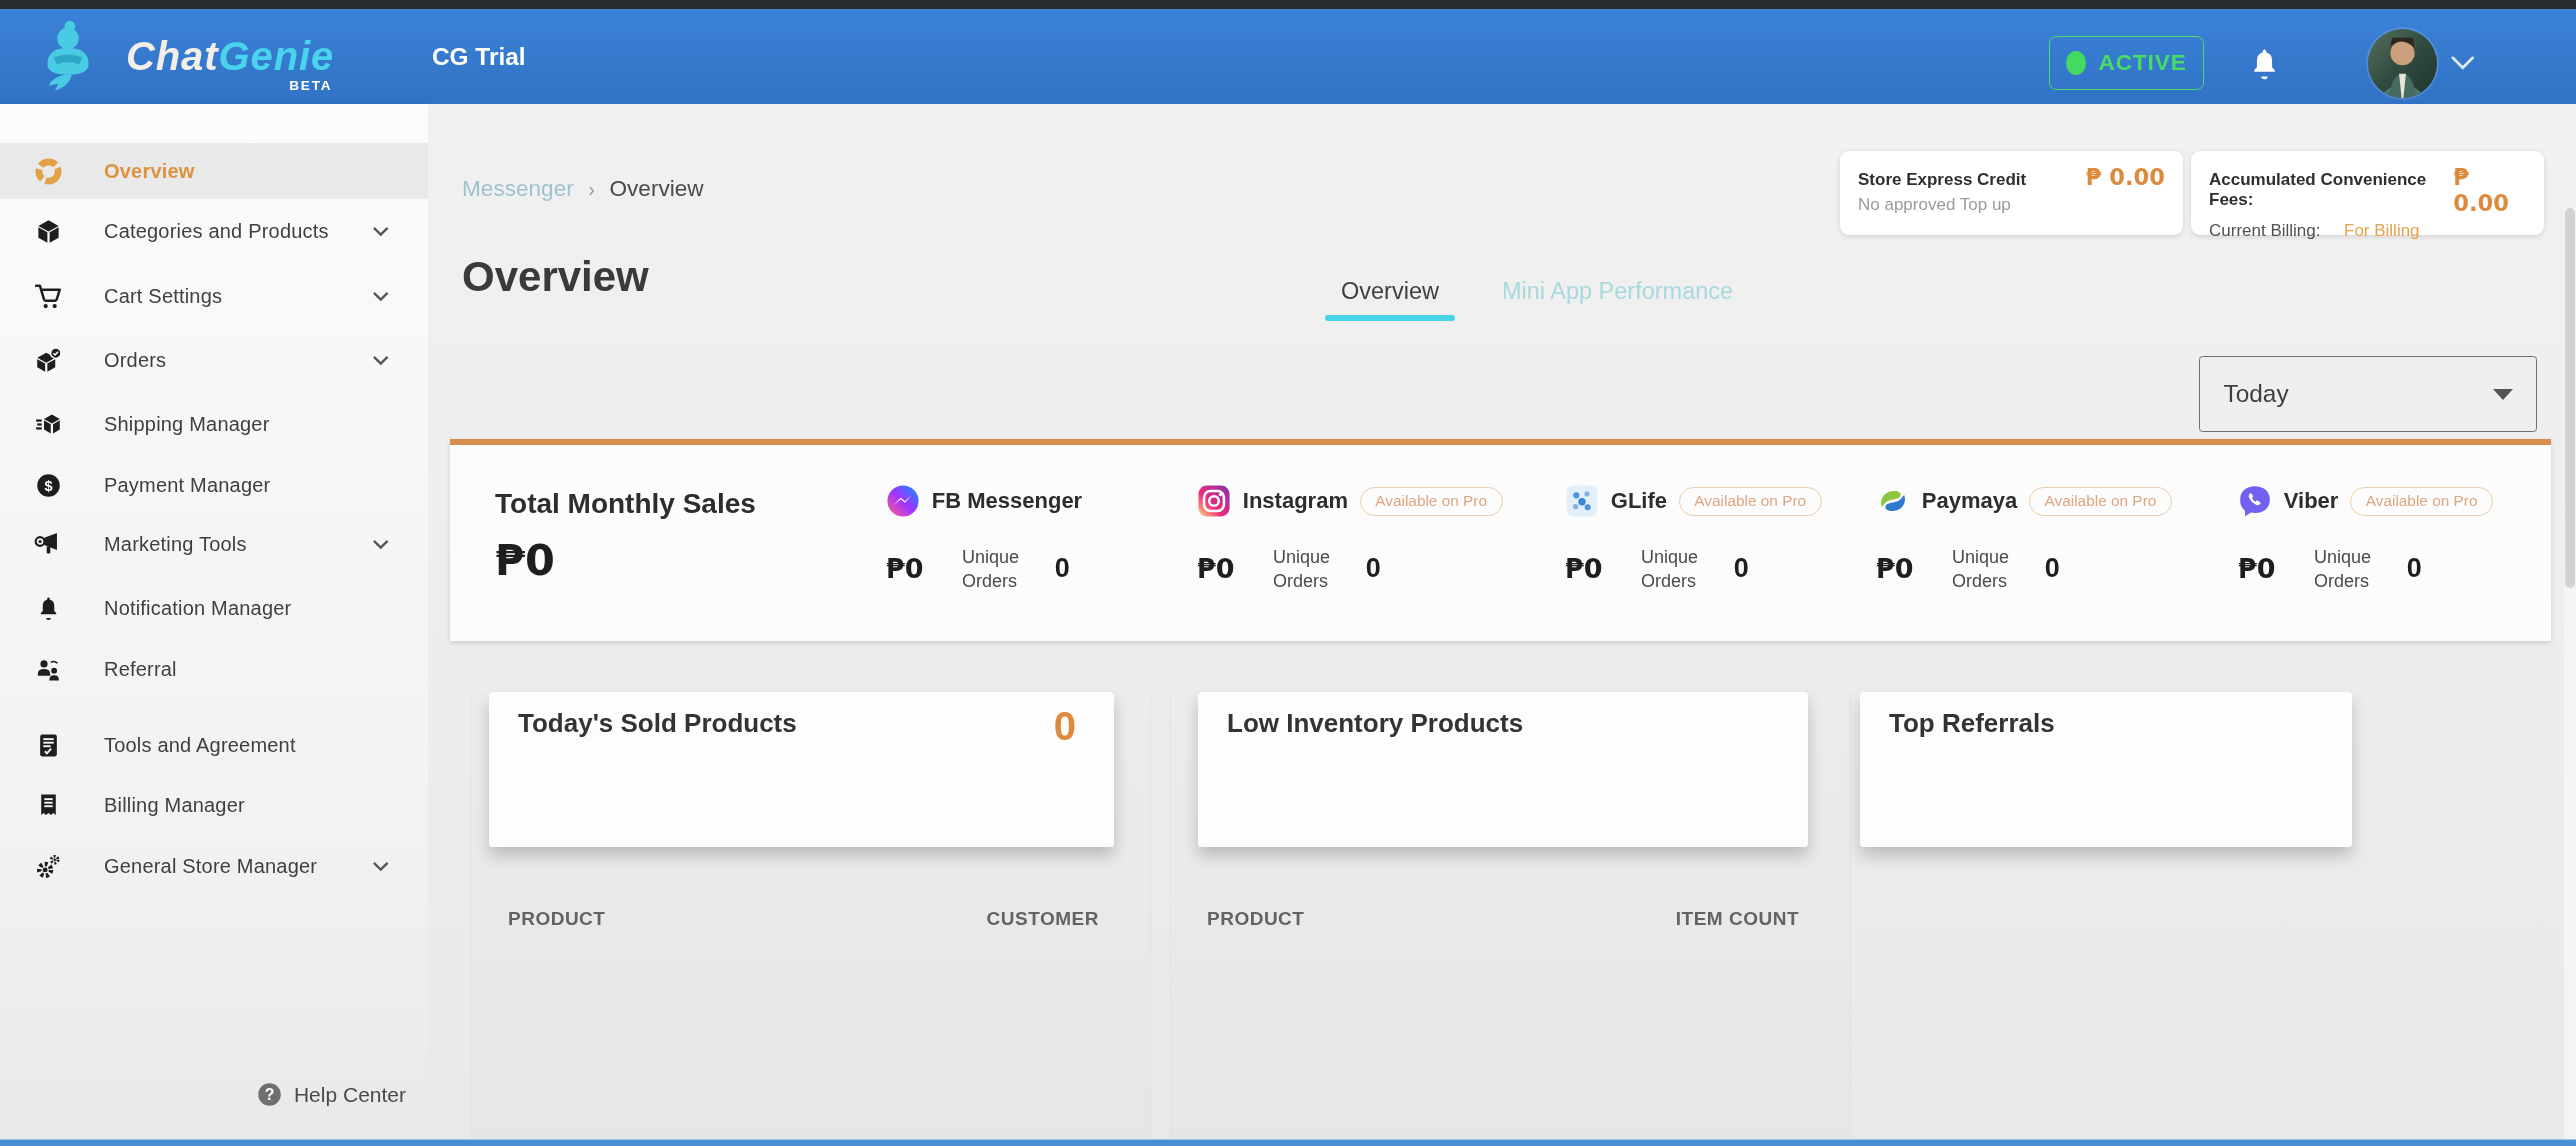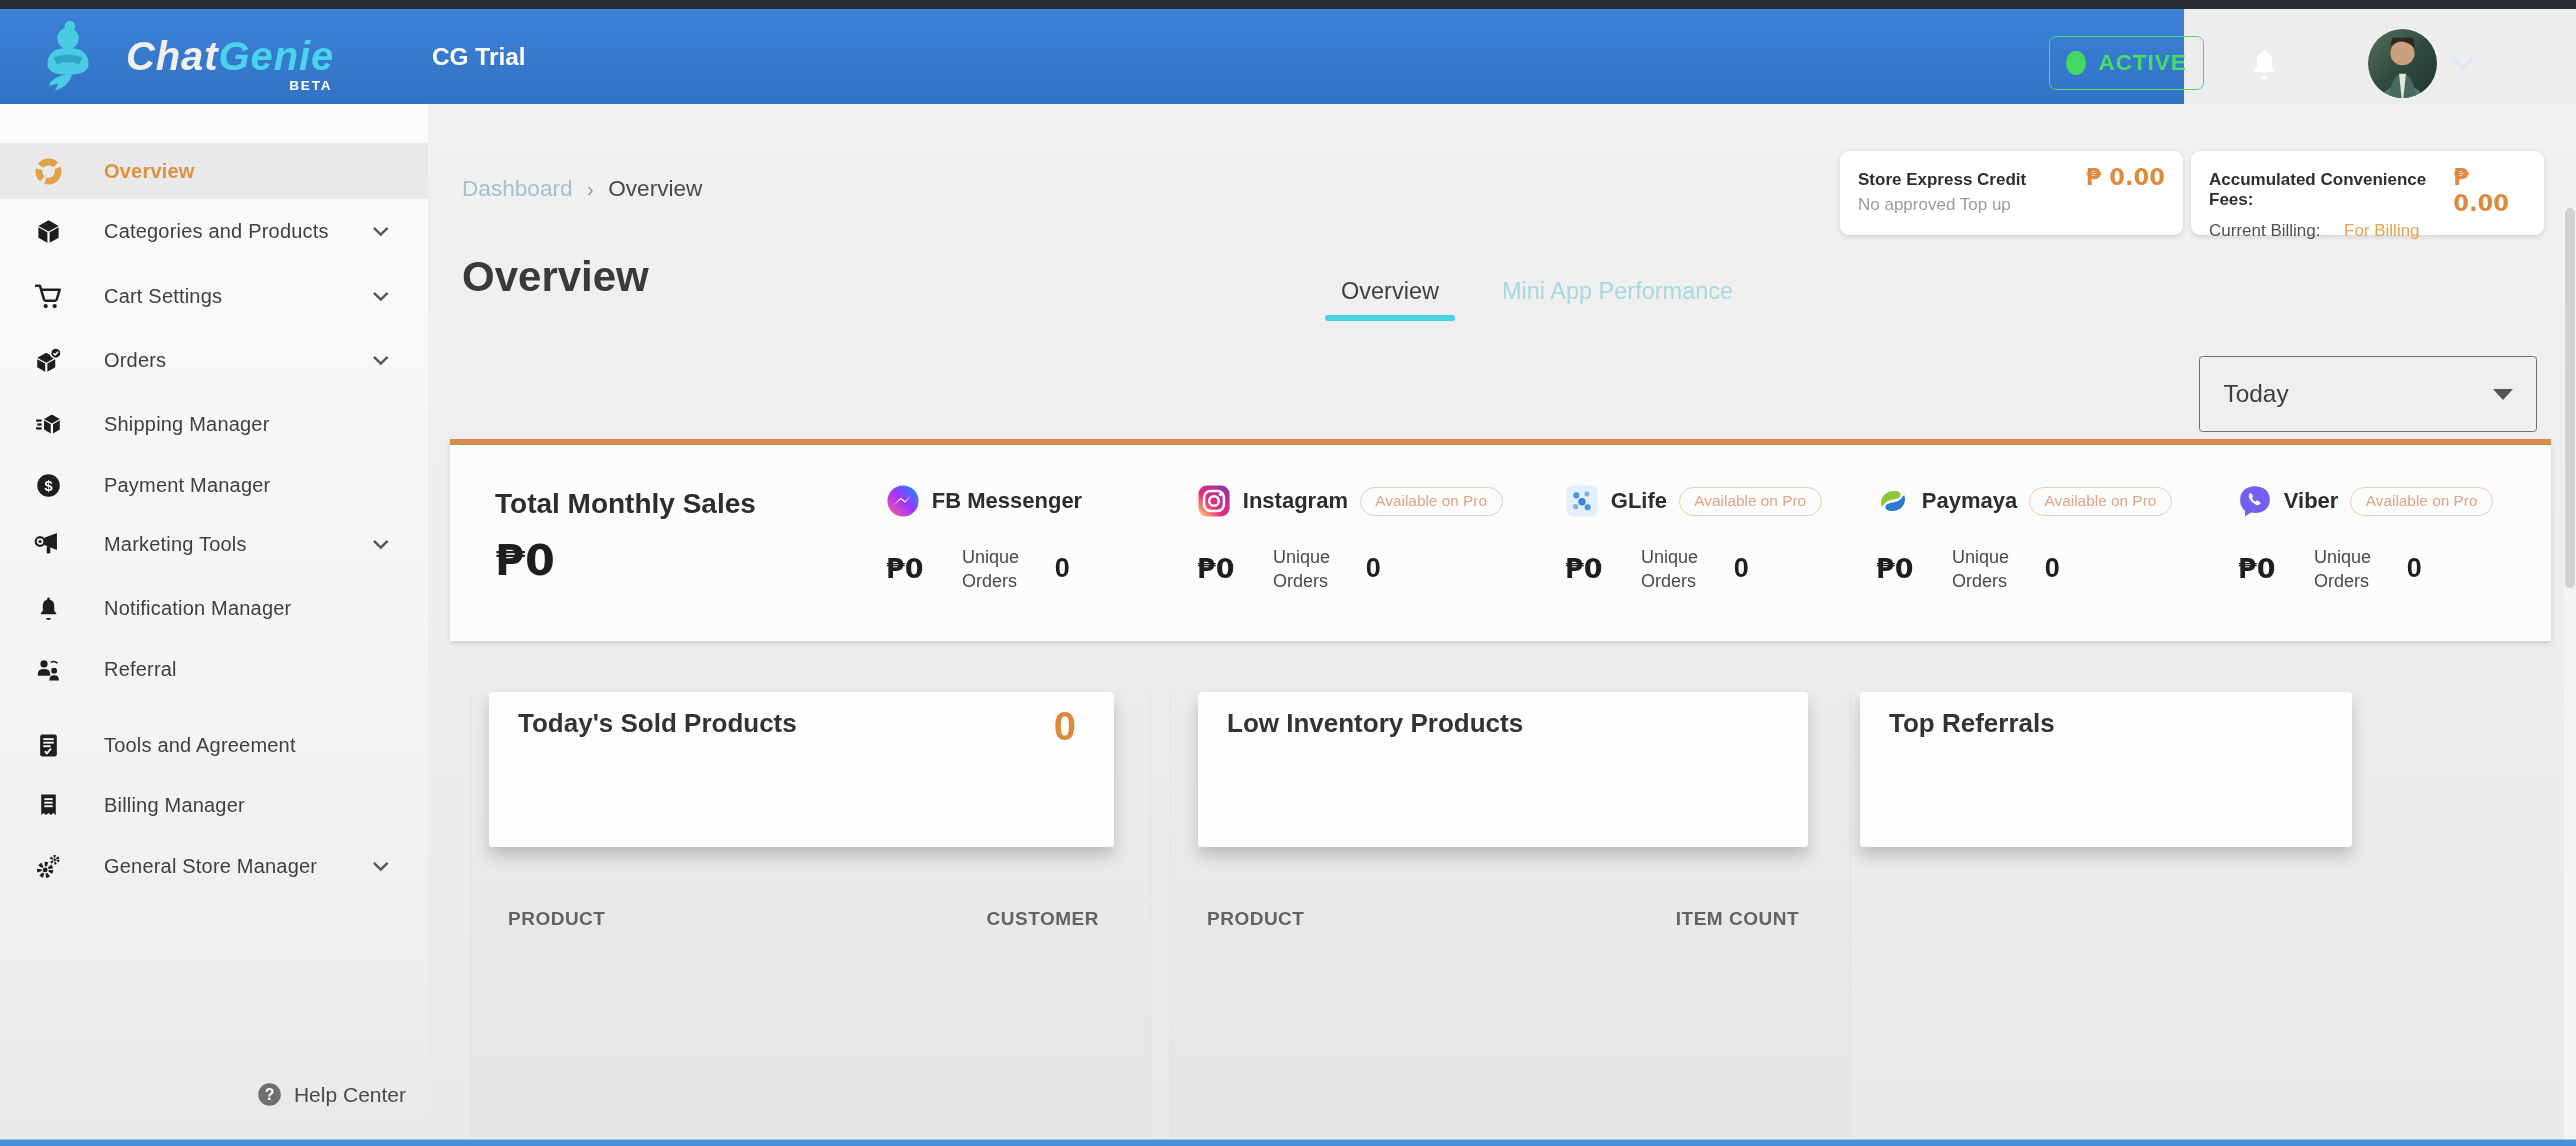--- a/index.html
+++ b/index.html
@@ -2,21 +2,21 @@
 <html style="font-size:14.5px"><head>
 <meta charset="utf-8">
 <style>
   * { margin:0; padding:0; box-sizing:border-box; }
   html,body { width:2576px; height:1146px; overflow:hidden;
     font-family:"Liberation Sans","DejaVu Sans",sans-serif; background:#ededed; }
   .stage { position:relative; width:2576px; height:1146px; }
 
   
   .top-strip { position:absolute; left:0; top:0; width:2576px; height:9px; background:#272c31; }
-  .topbar { position:absolute; left:0; top:9px; width:2184px; height:95px;
+  .topbar { position:absolute; left:0; top:9px; width:2576px; height:95px;
     background:linear-gradient(180deg,#3b82d8 0%,#3172c4 100%); }
   .logo-wrap { position:absolute; left:30px; top:9px; display:flex; align-items:center; }
   .brand { position:relative; margin-left:20px; font-style:italic; font-weight:bold;
     font-size:40px; letter-spacing:0.9px; }
   .brand .chat { color:#f3efe8; }
   .brand .genie { color:#49d3ec; }
   .brand .beta { position:absolute; right:1.8px; bottom:-14.5px; font-size:13.6px; font-style:normal;
     font-weight:bold; color:#ffffff; letter-spacing:1.8px; }
   .workspace { position:absolute; left:432px; top:0; height:95px; display:flex; align-items:center;
     color:#ffffff; font-size:24.4px; font-weight:bold; }
@@ -363,21 +363,21 @@
           <text x="12" y="17" text-anchor="middle" font-size="14" font-weight="bold" fill="#ffffff" font-family="sans-serif">?</text>
         </svg>
       </span>
       <span class="help-label">Help Center</span>
     </div>
   </div>
 
   <div class="main">
 
     <div class="breadcrumb">
-      <span class="crumb-root">Dashboard</span>
+      <span class="crumb-root">Messenger</span>
       <span class="crumb-sep">›</span>
       <span class="crumb-current">Overview</span>
     </div>
 
     <div class="info-card c1">
       <div class="info-row">
         <span class="info-title">Store Express Credit</span>
         <span class="info-amount">₱ 0.00</span>
       </div>
       <div class="info-note">No approved Top up</div>

